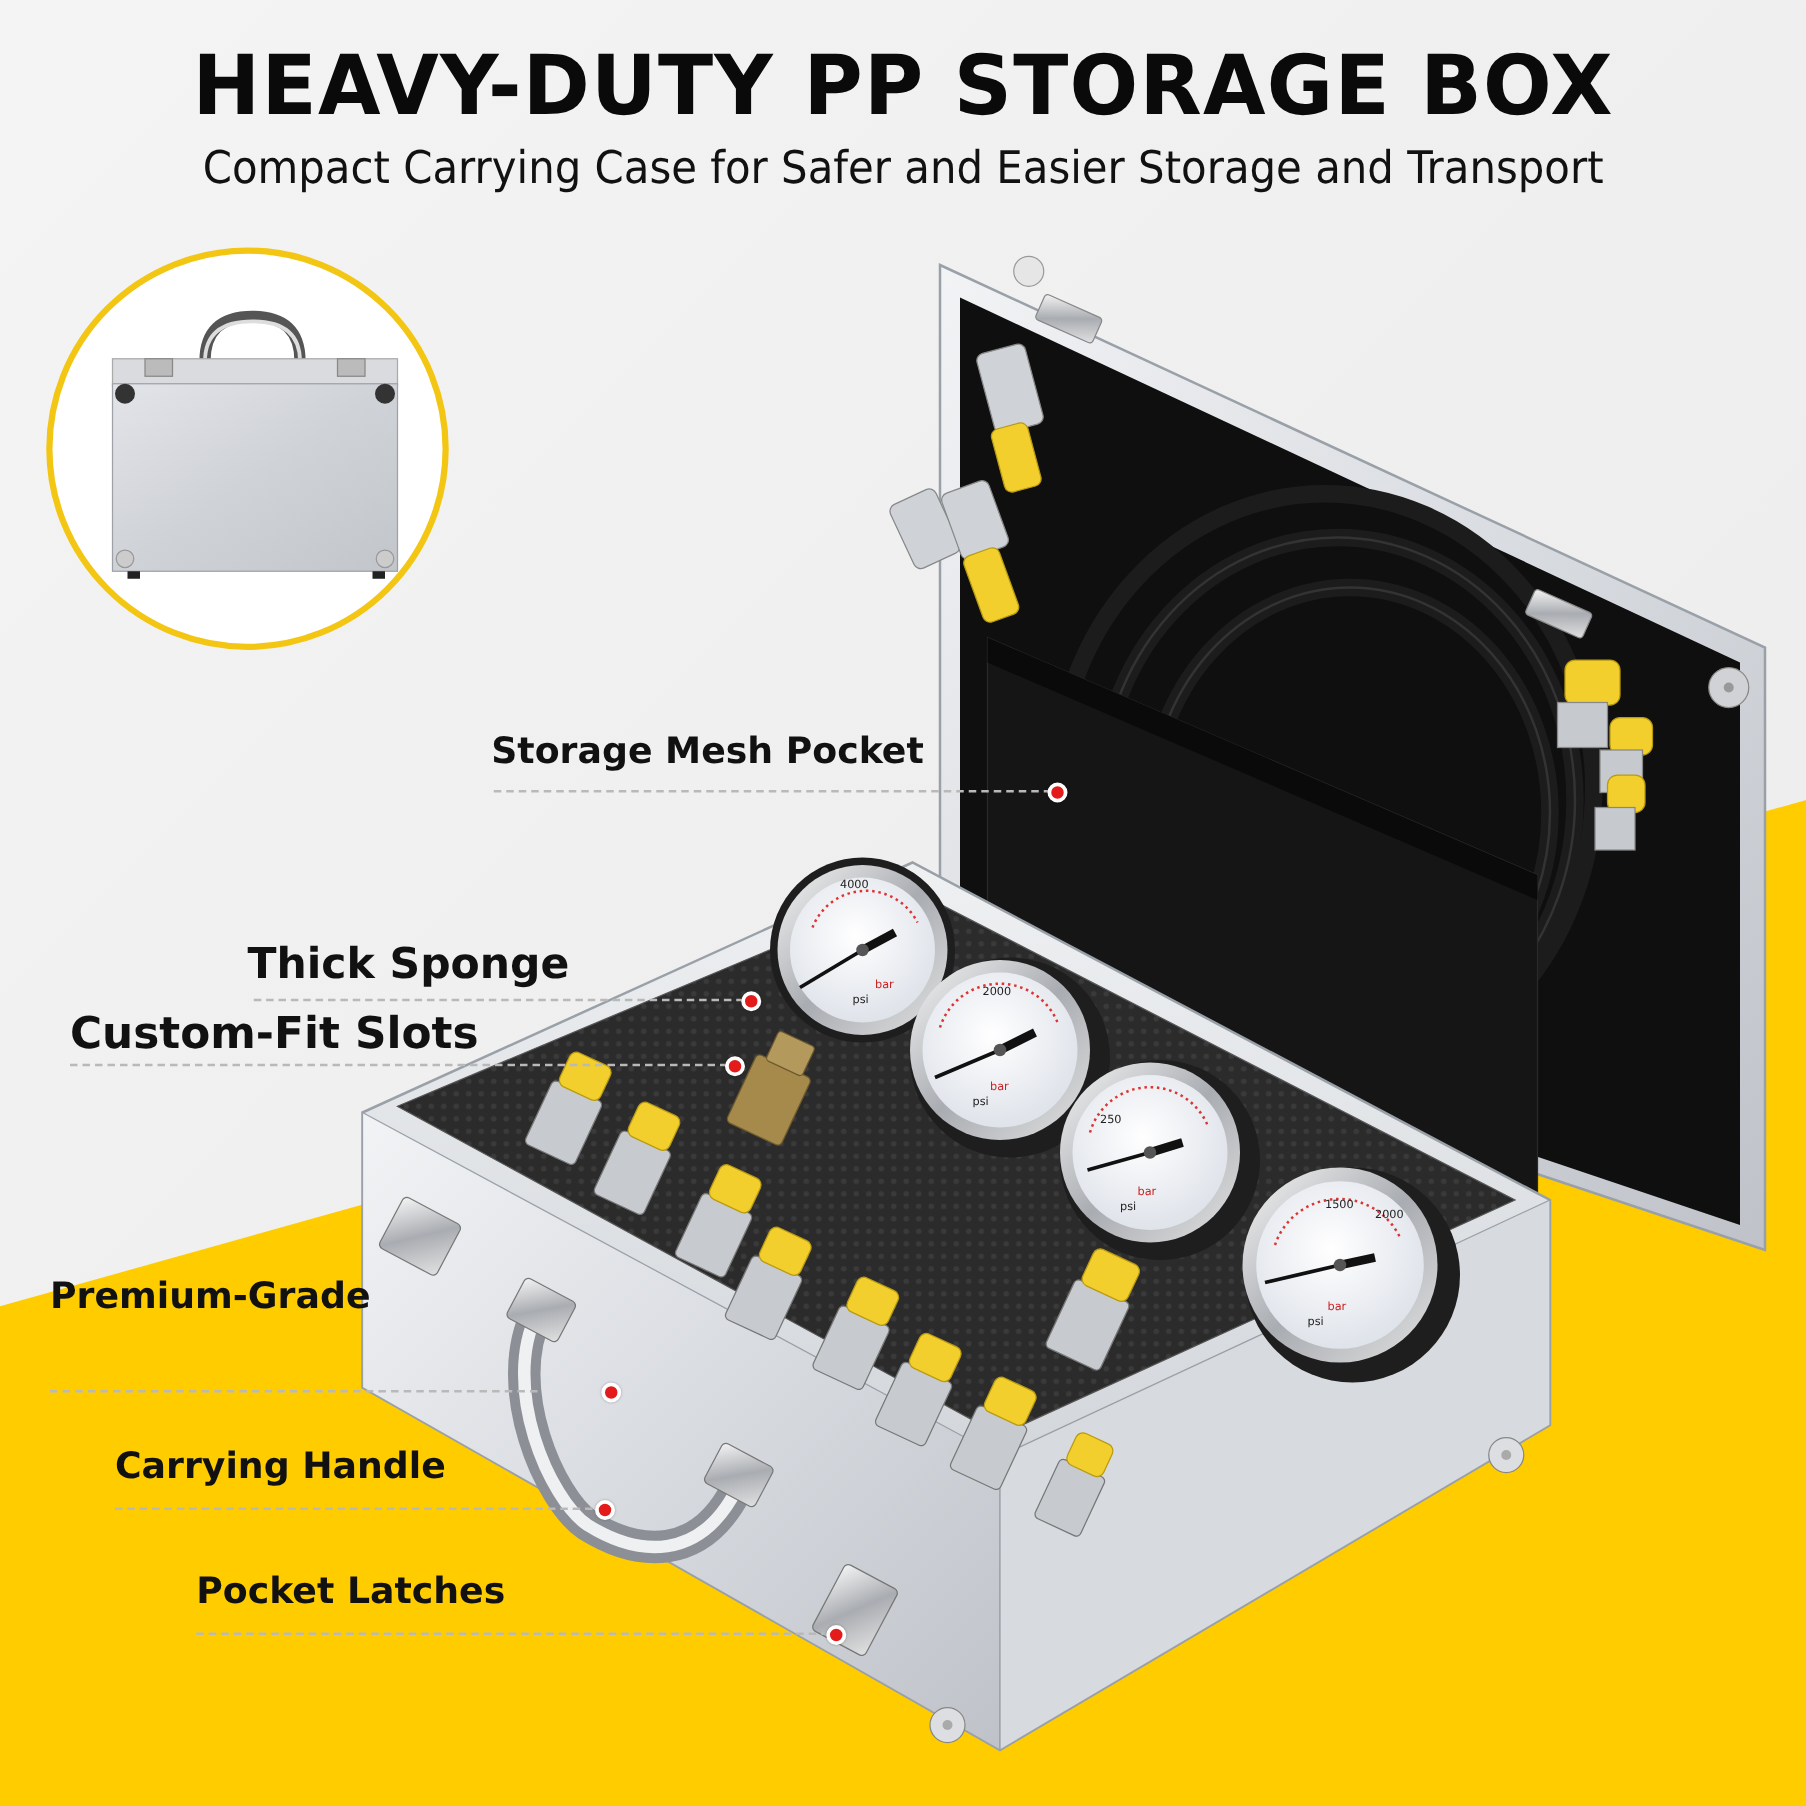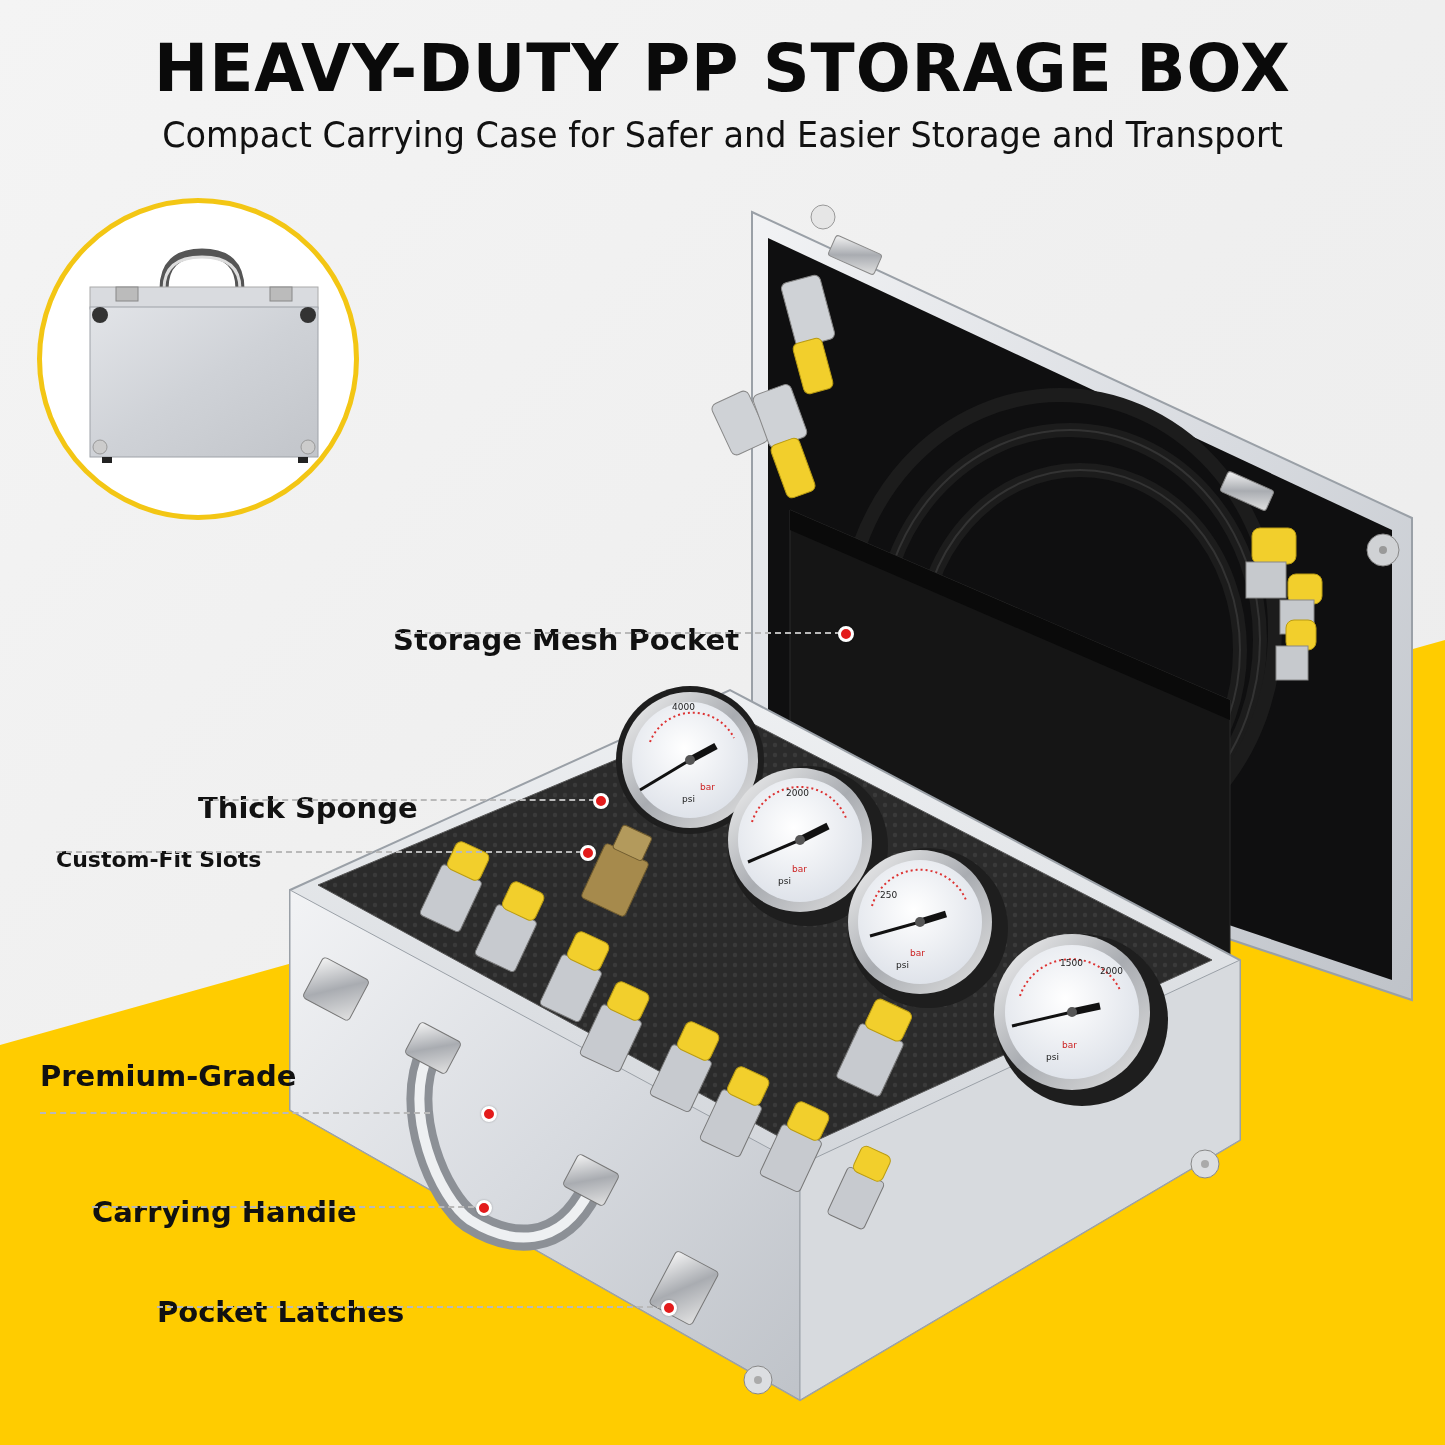--- a/index.html
+++ b/index.html
@@ -20,25 +20,25 @@
       letter-spacing: 0px; transform: scaleX(0.93);
     }
     .thumb-circle {
       position: absolute; left: 37px; top: 198px; width: 322px; height: 322px;
       border-radius: 50%; background: #fff; border: 5px solid #f3c614;
       box-sizing: border-box; overflow: hidden;
     }
     .scene { position: absolute; left: 0; top: 0; width: 1445px; height: 1445px; }
     .label {
       position: absolute; font-family: "DejaVu Sans", sans-serif; font-weight: bold;
-      color: #111; white-space: nowrap; line-height: 1.25; margin-top: 40px;
+      color: #111; white-space: nowrap; line-height: 1.25;
     }
     .lbl-mesh { left: 393px; top: 582px; font-size: 29px; }
-    .lbl-sponge { left: 198px; top: 750px; font-size: 29px; text-align: right; }
-    .lbl-slots { left: 56px; top: 806px; font-size: 22px; }
+    .lbl-sponge { left: 198px; top: 750px; font-size: 34px; text-align: right; }
+    .lbl-slots { left: 56px; top: 806px; font-size: 35px; }
     .lbl-alum { left: 40px; top: 1018px; font-size: 29px; }
     .lbl-handle { left: 92px; top: 1154px; font-size: 29px; }
     .lbl-latch { left: 157px; top: 1254px; font-size: 29px; }
     .leader { position: absolute; height: 0; border-top: 2px dashed #b9b9b9; }
     .dot {
       position: absolute; width: 10px; height: 10px; border-radius: 50%;
       background: #e31b1b; border: 3px solid #fff; box-shadow: 0 0 2px rgba(0,0,0,.3);
     }
   </style>
 </head>

